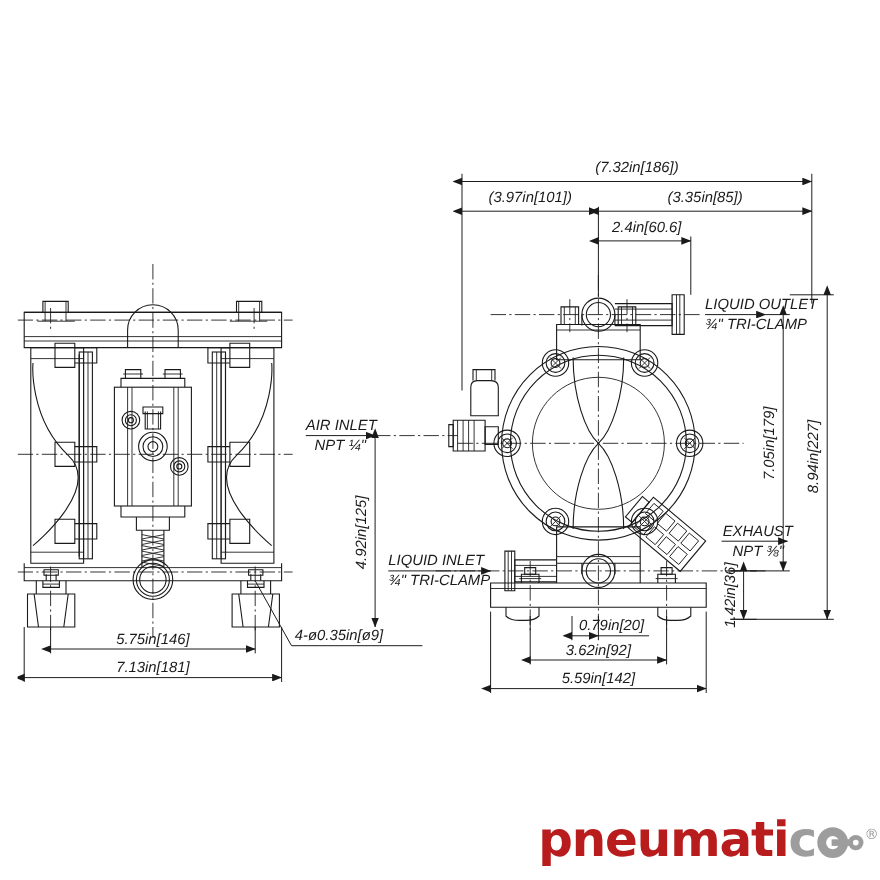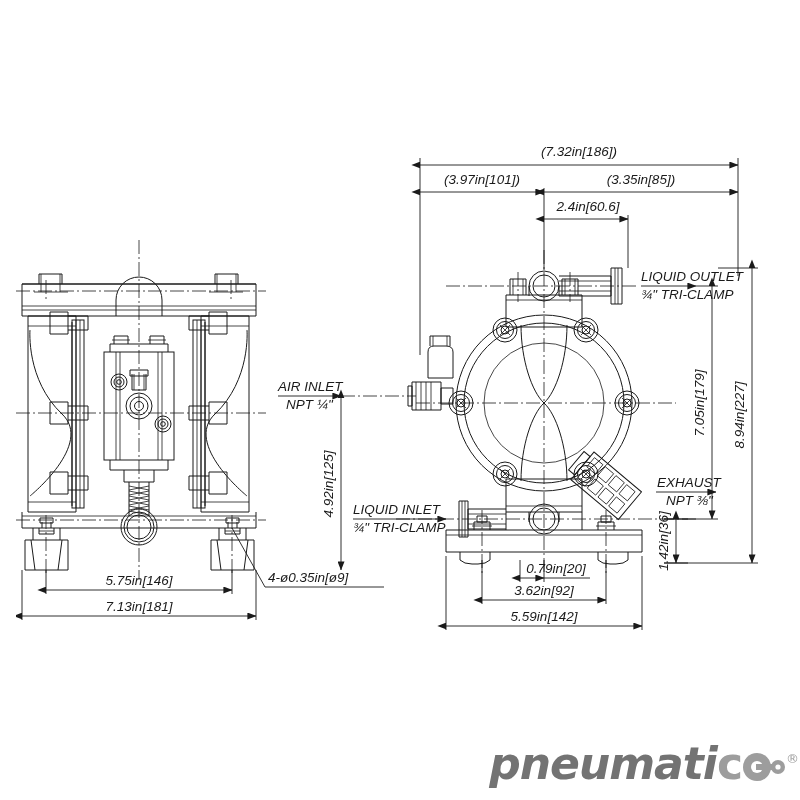--- a/index.html
+++ b/index.html
@@ -31,21 +31,21 @@
   .logo{
     position:absolute;
     right:18px;bottom:14px;
     font-family:"DejaVu Sans", sans-serif;
     font-weight:bold;
     font-size:44px;
     letter-spacing:-1px;
     line-height:1;
     white-space:nowrap;
   }
-  .logo .pink{color:#737373;font-style:italic;}
+  .logo .pink{color:#b91c1c;}
   .logo .grey{color:#9d9d9d;}
   .logo .reg{font-size:13px;vertical-align:super;color:#9d9d9d;font-weight:normal;}
 </style>
 </head>
 <body>
 
 <div id="stage">
 
   <svg id="drawing" viewBox="0 0 800 800">
     <defs>

